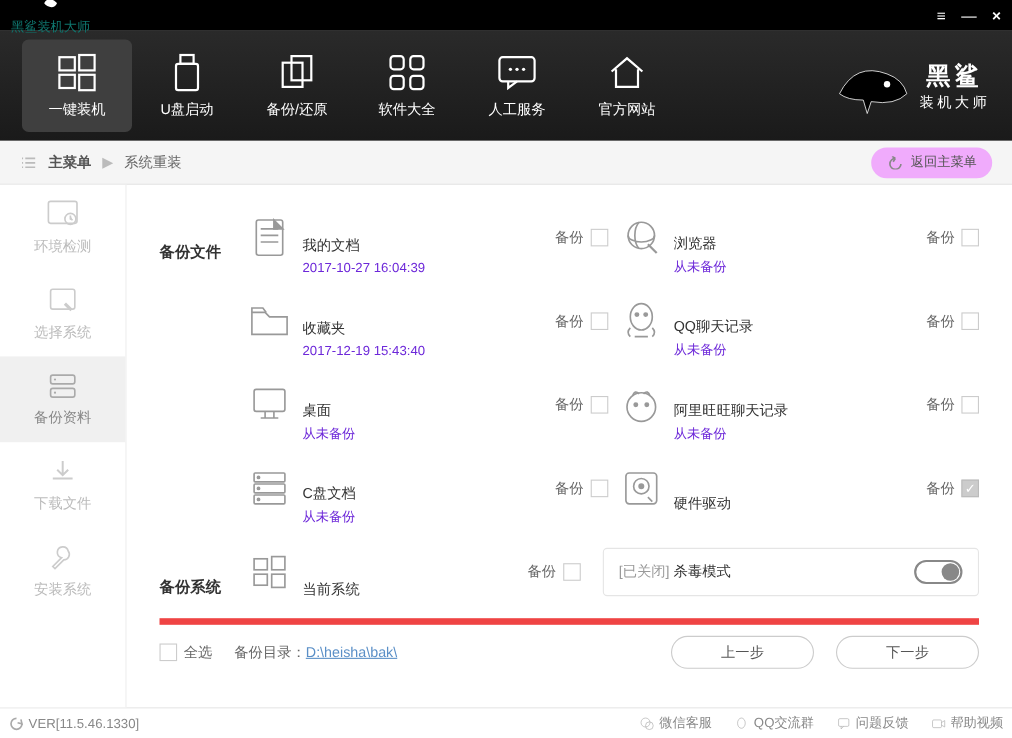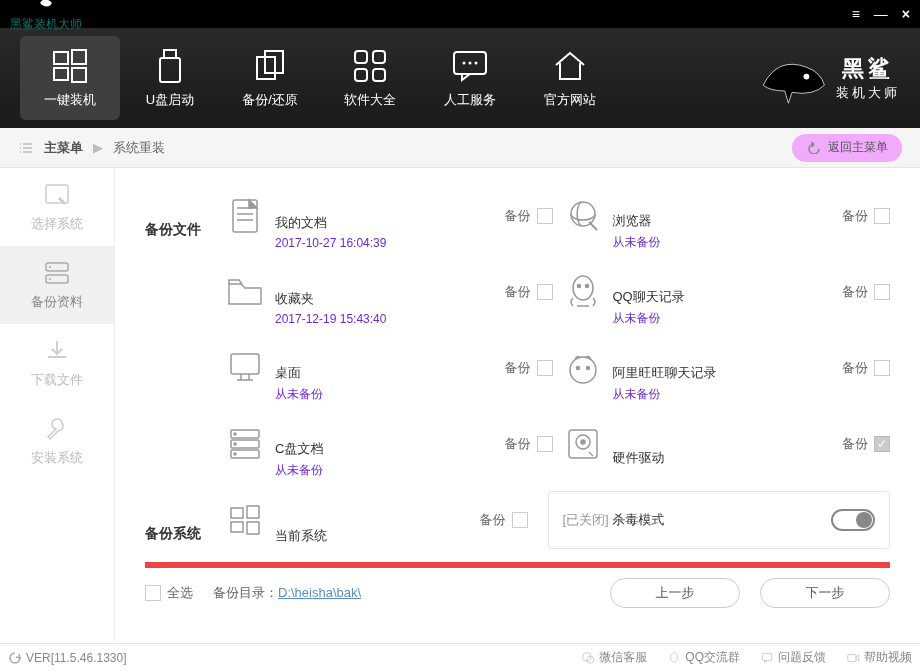--- a/index.html
+++ b/index.html
@@ -45,21 +45,21 @@
 .item-icon { width: 60px; display: flex; justify-content: center; }
 .item-icon svg { width: 40px; height: 40px; }
 .item-text { flex: 1; display: flex; flex-direction: column; gap: 4px; }
 .item-text .name { font-size: 13px; color: #333; margin-top: 31px; }
 .item-text .sub { font-size: 12px; color: #6d28d9; }
 .backup-check { display: flex; align-items: center; gap: 6px; font-size: 13px; color: #666; width: 80px; justify-content: flex-end; }
 .checkbox { width: 16px; height: 16px; border: 1px solid #ccc; background: #fff; display: inline-flex; align-items: center; justify-content: center; }
 .checkbox.checked { background: #ccc; border-color: #bbb; }
 .checkbox.checked::after { content: "✓"; color: #fff; font-size: 12px; }
 
-.kill-mode { flex: 1; display: flex; align-items: center; justify-content: space-between; border: 1px solid #e5e5e5; border-radius: 4px; padding: 0 14px; height: 58px; margin-left: 20px; }
+.kill-mode { flex: 1; display: flex; align-items: center; justify-content: space-between; border: 1px solid #e5e5e5; border-radius: 4px; padding: 0 14px; height: 44px; margin-left: 20px; }
 .kill-mode .label { font-size: 13px; color: #333; }
 .kill-mode .closed { color: #999; }
 .toggle { width: 44px; height: 22px; border-radius: 11px; border: 2px solid #888; background: #fff; position: relative; cursor: pointer; }
 .toggle .knob { width: 16px; height: 16px; border-radius: 50%; background: #888; position: absolute; top: 1px; right: 1px; }
 
 .bottom-row { display: flex; align-items: center; height: 56px; gap: 20px; border-top: 6px solid #ef4444; margin-top: 4px; }
 .select-all { display: flex; align-items: center; gap: 6px; font-size: 13px; color: #666; }
 .backup-dir { font-size: 13px; color: #666; flex: 1; }
 .nav-btn { width: 130px; height: 30px; border: 1px solid #ccc; border-radius: 15px; background: #fff; display: flex; align-items: center; justify-content: center; font-size: 13px; color: #555; cursor: pointer; }
 
@@ -177,20 +177,28 @@
         <path d="M8 2 A5 5 0 1 0 13 7 M8 2 L5 0 M8 2 L6 5" fill="none" stroke="#888" stroke-width="1.5"></path>
       </svg>
     <span>返回主菜单</span>
   </div>
 </div>
 
 <div class="main">
   <div class="sidebar">
     <div class="sidebar-item">
       <svg width="30" height="28" viewBox="0 0 30 28">
+          <rect x="2" y="2" width="26" height="20" rx="2" fill="none" stroke="#ccc" stroke-width="1.5"></rect>
+          <circle cx="22" cy="18" r="5" fill="none" stroke="#ccc" stroke-width="1.5"></circle>
+          <path d="M22 15v3l2 1" stroke="#ccc" stroke-width="1.5"></path>
+        </svg>
+      <span>环境检测</span>
+    </div>
+    <div class="sidebar-item">
+      <svg width="30" height="28" viewBox="0 0 30 28">
           <rect x="4" y="4" width="22" height="18" rx="2" fill="none" stroke="#ccc" stroke-width="1.5"></rect>
           <path d="M18 16 L24 22 L22 24 L16 18z" fill="#ccc"></path>
         </svg>
       <span>选择系统</span>
     </div>
     <div class="sidebar-item active">
       <svg width="30" height="28" viewBox="0 0 30 28">
           <rect x="4" y="4" width="22" height="8" rx="2" fill="none" stroke="#aaa" stroke-width="1.5"></rect>
           <rect x="4" y="16" width="22" height="8" rx="2" fill="none" stroke="#aaa" stroke-width="1.5"></rect>
           <circle cx="8" cy="8" r="1" fill="#aaa"></circle>

